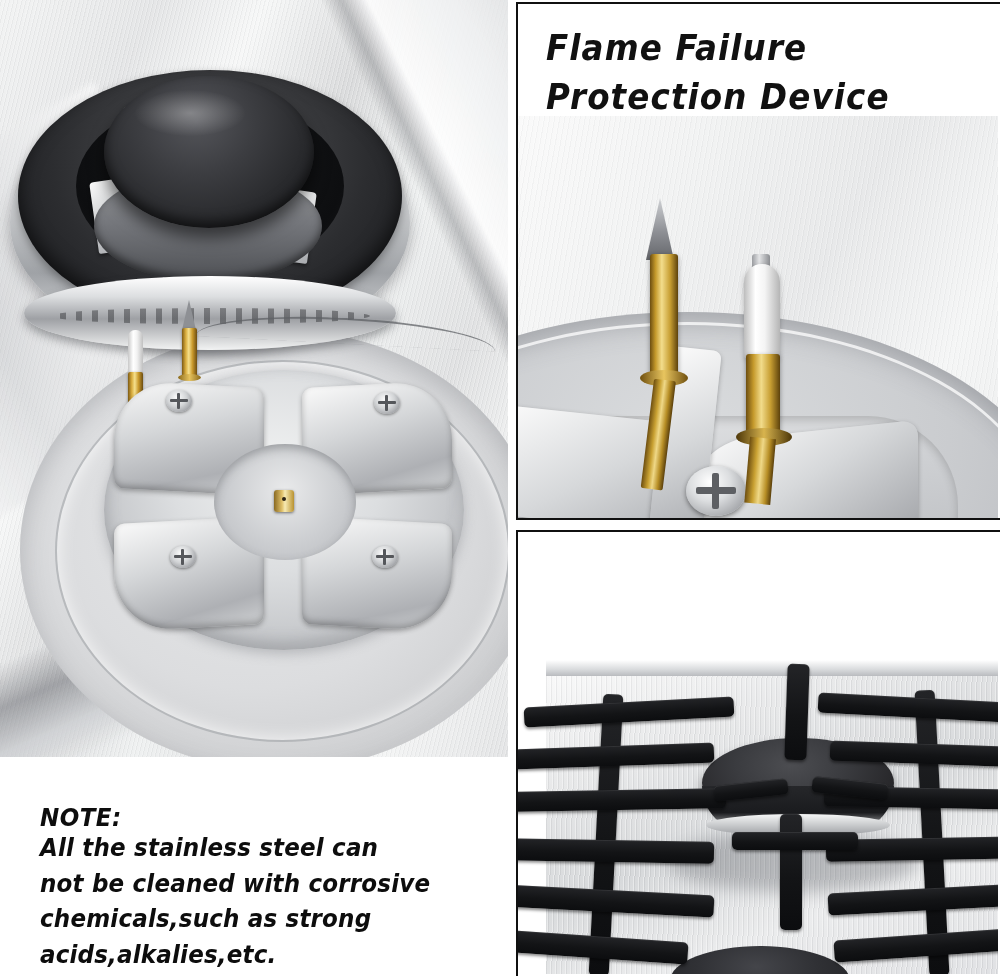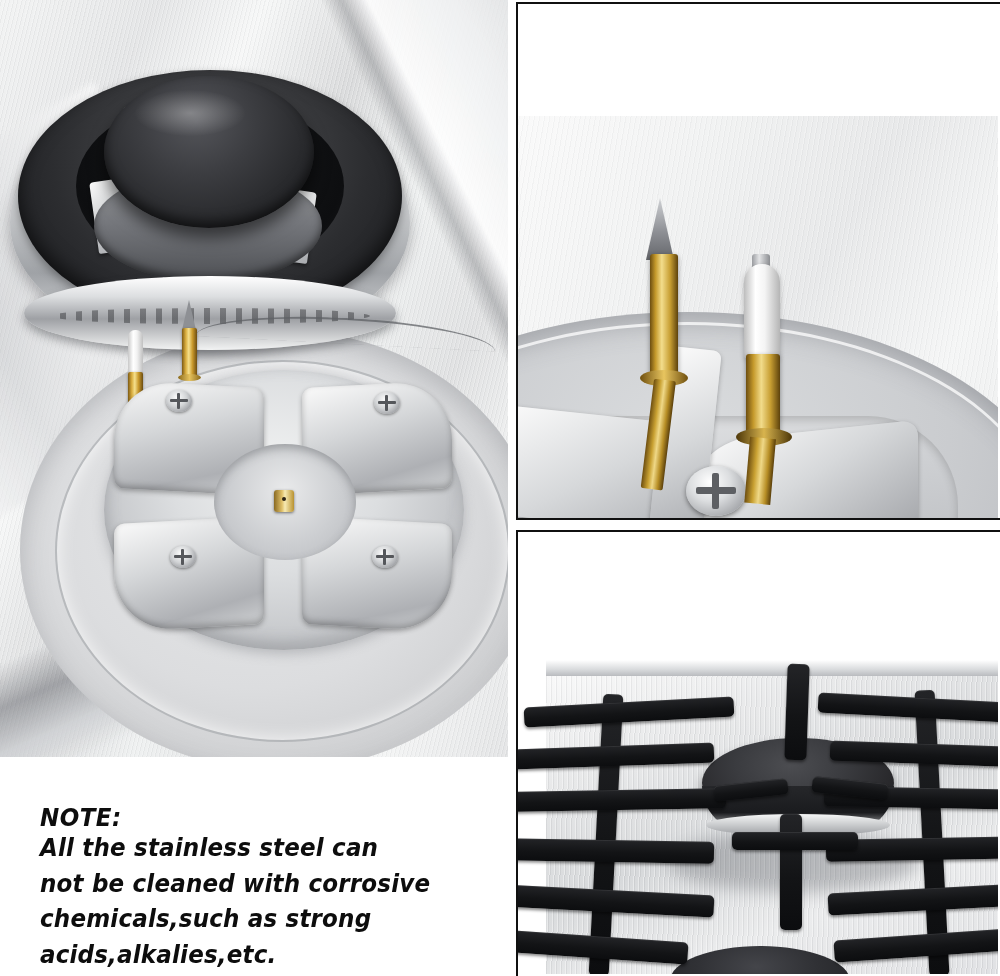--- a/index.html
+++ b/index.html
@@ -538,20 +538,24 @@
     <div id="note-inner">
       <div class="note-title">NOTE:</div>
       <div class="note-body">All the stainless steel can
 not be cleaned with corrosive
 chemicals,such as strong
 acids,alkalies,etc.</div>
     </div>
   </div>
 
   <div class="panel" id="panel-flame-failure">
+    <div id="flame-heading-wrap">
+      <div class="feature-heading">Flame Failure
+Protection Device</div>
+    </div>
 
     <div id="ff-photo">
       <div id="ff-steel"></div>
       <div id="ff-steel-brush"></div>
       <div id="ff-well"></div>
       <div id="ff-well-rim"></div>
       <div id="ff-base-plate"></div>
       <div class="ff-rib" id="ff-rib-1"></div>
       <div class="ff-rib" id="ff-rib-2"></div>
       <div class="ff-rib" id="ff-rib-vert"></div>

